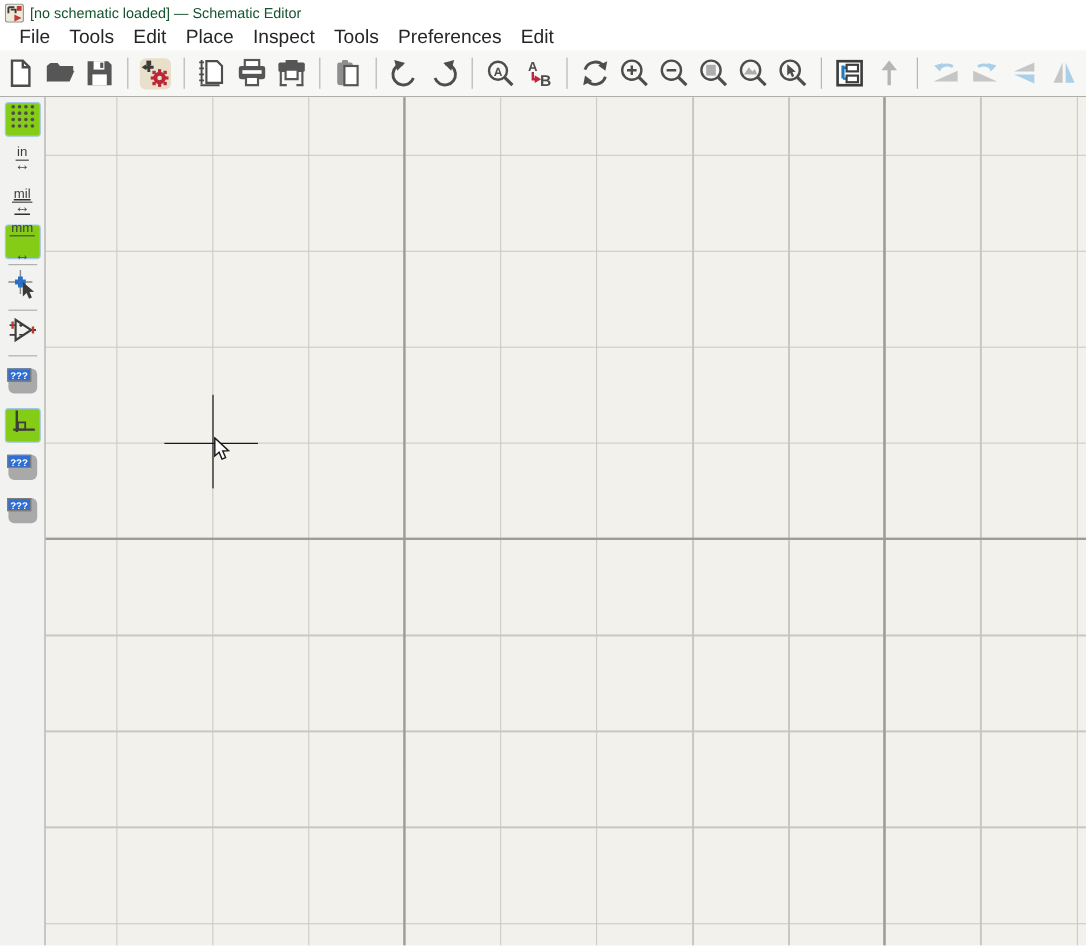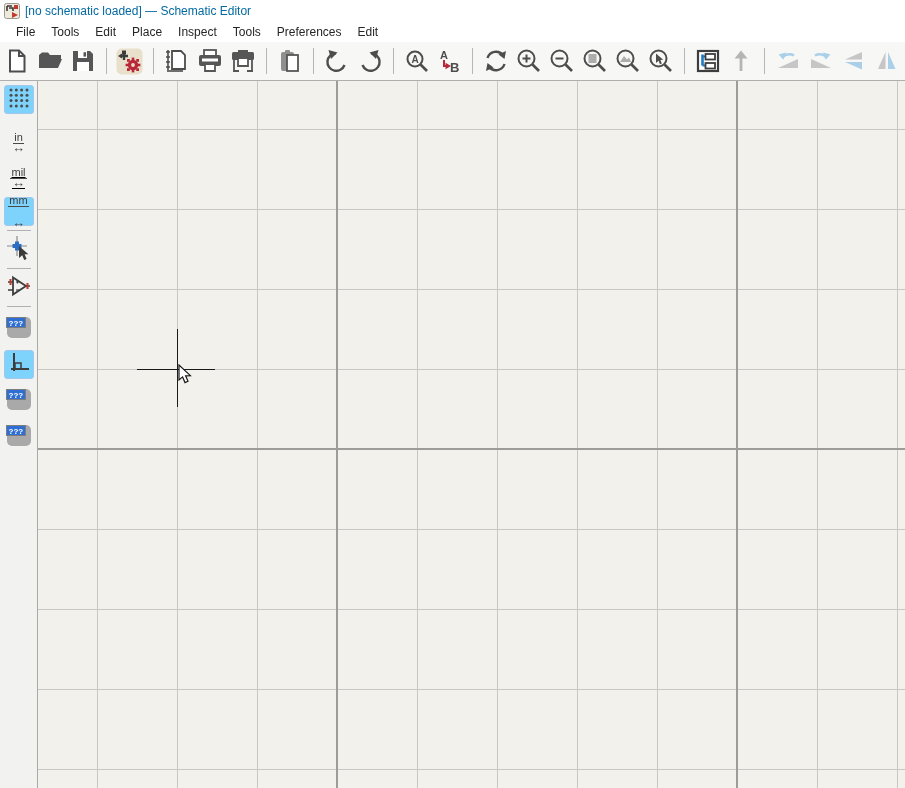--- a/index.html
+++ b/index.html
@@ -3,45 +3,45 @@
 <meta charset="utf-8">
 <style>
   * { margin:0; padding:0; box-sizing:border-box; }
   html,body { width:905px; height:788px; overflow:hidden;
     font-family:"Liberation Sans", sans-serif; background:#ffffff; }
 
   
   .titlebar { height:22px; display:flex; align-items:center; padding-left:4px;
     background:#ffffff; }
   .titlebar .appicon { width:16px; height:16px; margin-right:5px; flex:0 0 auto; }
-  .titlebar .title { font-size:12px; color:#0369a1; white-space:nowrap; }
+  .titlebar .title { font-size:12px; color:#14532d; white-space:nowrap; }
 
   
   .menubar { height:20px; display:flex; align-items:center; background:#ffffff;
     padding-left:8px; }
-  .menu-item { font-size:12px; color:#262626; padding:2px 8px; cursor:default; }
+  .menu-item { font-size:16px; color:#262626; padding:2px 8px; cursor:default; }
 
   
   .toolbar { height:39px; background:#f7f7f6; border-bottom:1px solid #aeaeac;
     display:flex; align-items:center; padding-left:2px; }
   .tbtn { width:32px; height:34px; display:flex; align-items:center;
     justify-content:center; margin-right:3px; border-radius:3px; }
   .tsep { width:1px; height:26px; background:#b6b6b6; margin:0 8px 0 5px; flex:0 0 auto; }
   .tbtn svg { display:block; }
 
   
   .bodyrow { display:flex; height:707px; }
 
   
   .lbar { width:37px; background:#f2f2f1; display:flex; flex-direction:column;
     align-items:center; padding-top:4px; flex:0 0 auto; }
   .lbtn { width:30px; height:29px; display:flex; flex-direction:column;
     align-items:center; justify-content:center; border-radius:3px;
     border:1px solid transparent; }
-  .lbtn.selected { background:#7dd3fc; border:1px solid #a3c7e8;gap:12px; }
+  .lbtn.selected { background:#84cc16; border:1px solid #a3c7e8;gap:12px; }
   .lsep { width:24px; height:1px; background:#b0b0b0; margin:4px 0; }
   .unit-label { font-size:11px; color:#3d3d3d; line-height:11px;
     border-bottom:1px solid #4a4a4a; padding:0 1px; }
   .unit-arrow { font-size:13px; color:#4a4a4a; line-height:10px; margin-top:-1px; }
   .qbadge { width:24px; height:21px; background:#a9a9a9; border-radius:5px;
     position:relative; }
   .qlabel { position:absolute; top:0px; left:-1px; background:#2f6fd4; color:#ffffff;
     font-size:8px; font-weight:bold; padding:0 2px; height:11px; line-height:11px;
     border:1px solid #7d7d7d; }
 
@@ -367,21 +367,21 @@
               <circle cx="20" cy="14.6" r="1.5"></circle>
             <circle cx="4" cy="20" r="1.5"></circle>
               <circle cx="9.3" cy="20" r="1.5"></circle>
               <circle cx="14.6" cy="20" r="1.5"></circle>
               <circle cx="20" cy="20" r="1.5"></circle>
           </g>
         </svg>
       </span>
     </div>
 
-    <div class="lbtn" style="margin-top:14px;">
+    <div class="lbtn" style="margin-top:4px;">
       <span class="unit-label">in</span>
       <span class="unit-arrow">↔</span>
     </div>
     <div class="lbtn" style="margin-top:6px;text-decoration:underline;">
       <span class="unit-label">mil</span>
       <span class="unit-arrow">↔</span>
     </div>
     <div class="lbtn selected" style="margin-top:5px;">
       <span class="unit-label">mm</span>
       <span class="unit-arrow">↔</span>

